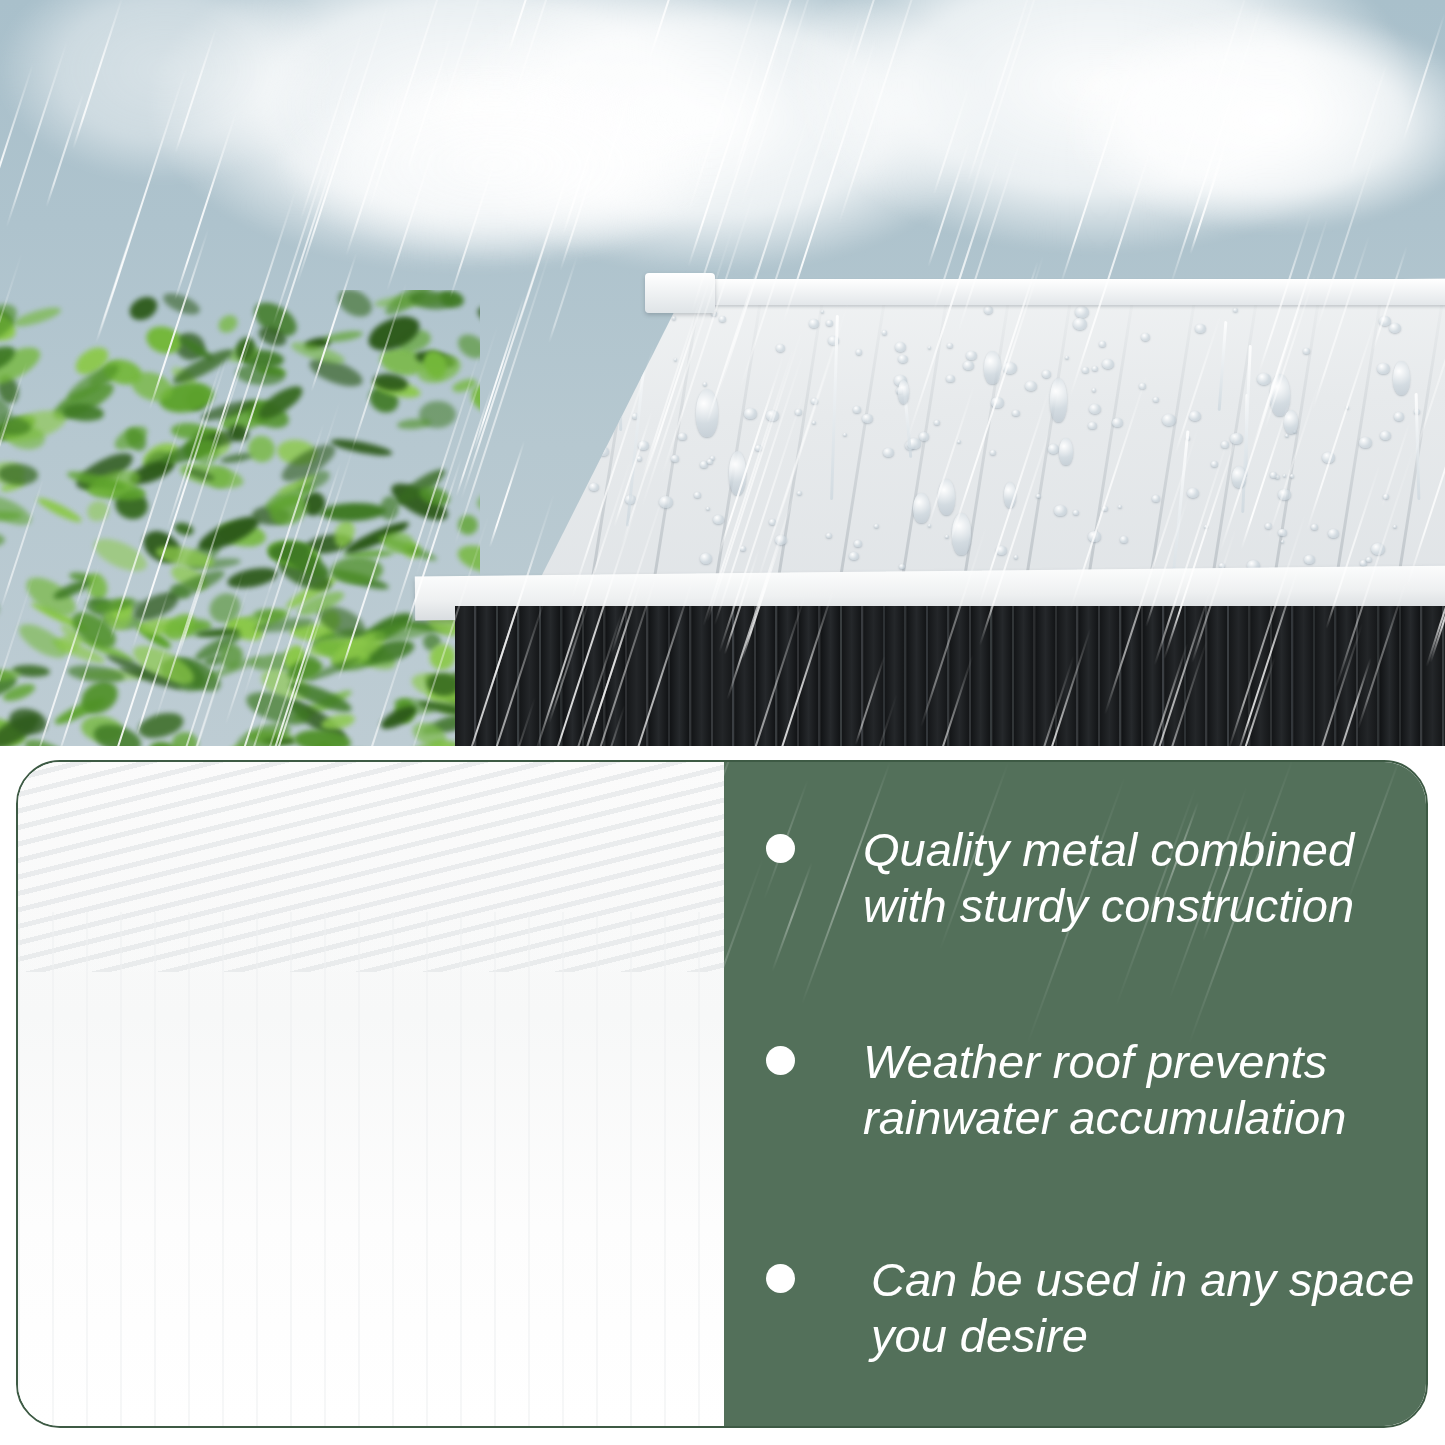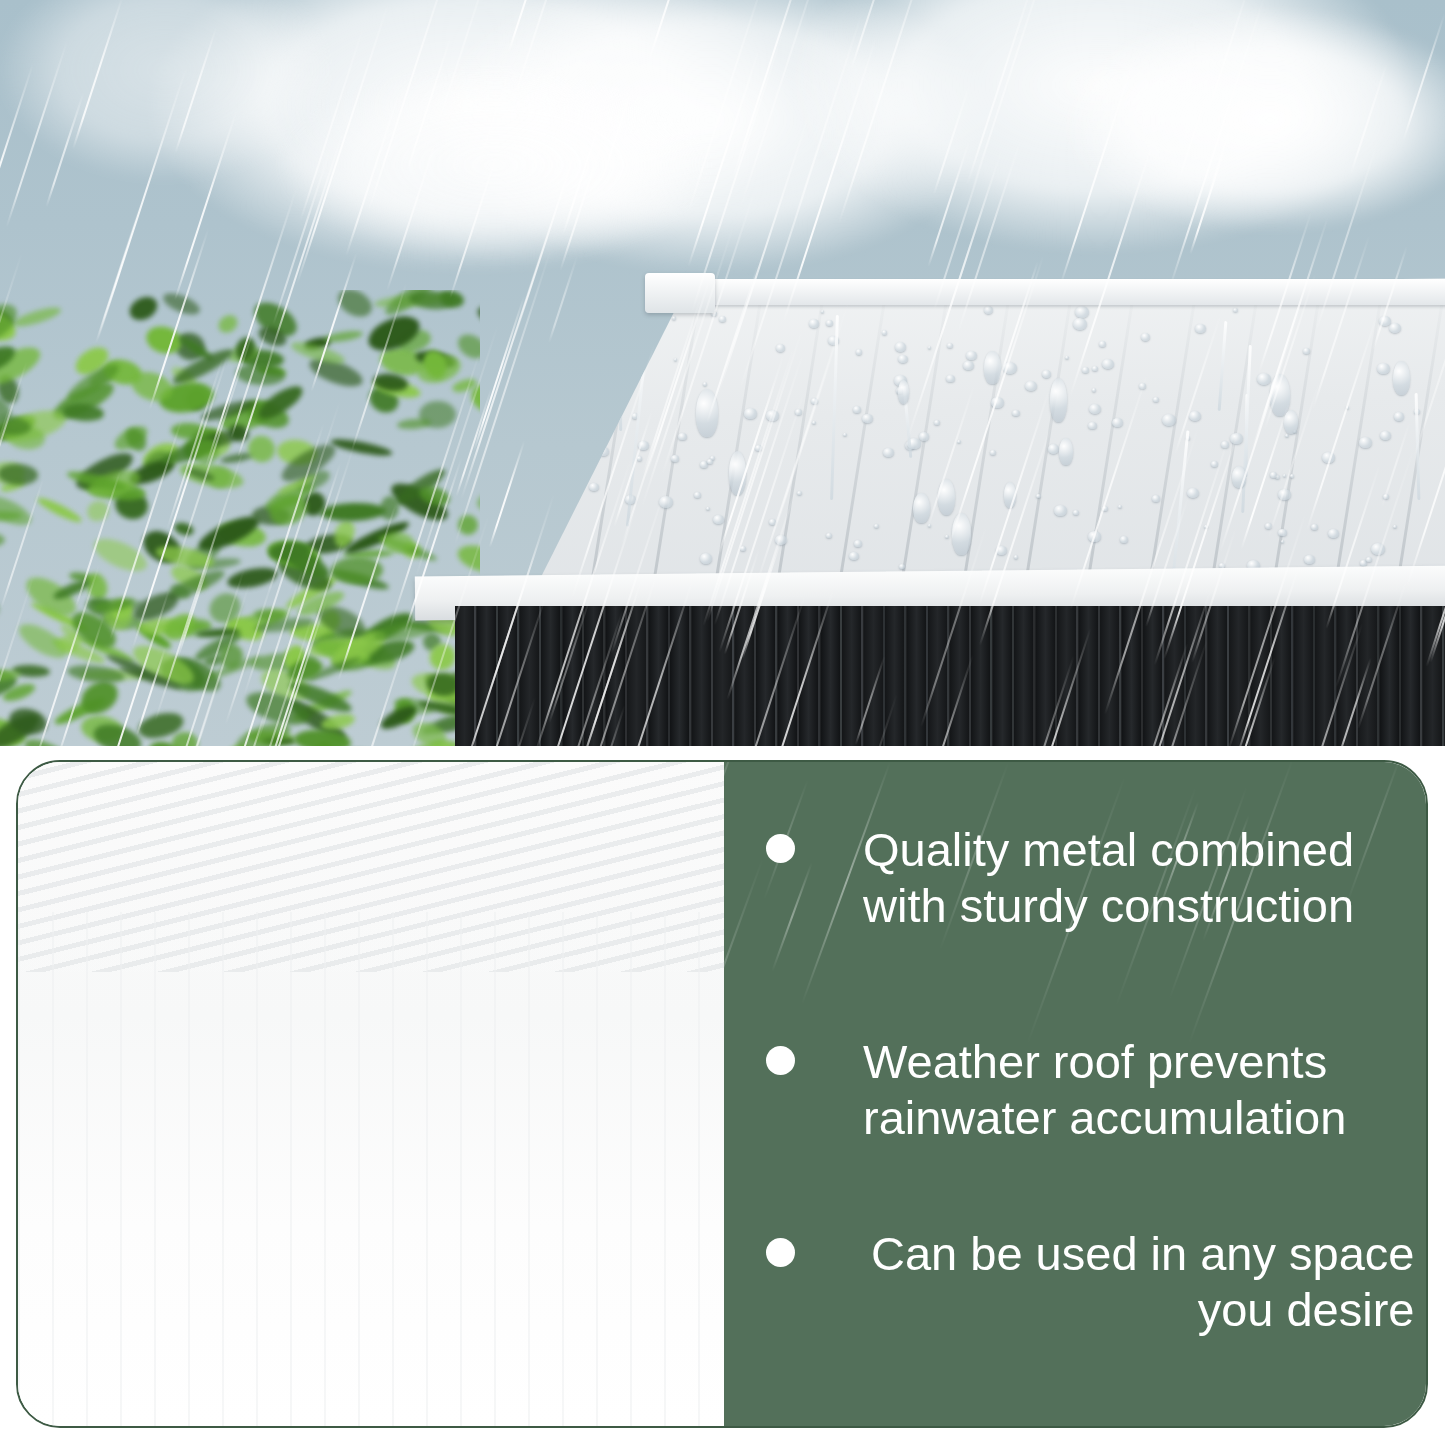--- a/index.html
+++ b/index.html
@@ -152,34 +152,34 @@
     position:absolute;left:706px;top:0;width:706px;height:100%;
     background:#53705a;
     overflow:hidden;
   }
   .rain-green{position:absolute;inset:0;pointer-events:none;}
   .gstreak{
     position:absolute;width:2px;border-radius:2px;
     background:linear-gradient(180deg,rgba(255,255,255,0),rgba(255,255,255,.55),rgba(255,255,255,0));
     transform:rotate(20deg);
   }
-  .bullets{position:absolute;left:0;top:0;width:100%;height:100%;}
+  .bullets{position:absolute;left:0;top:0;width:100%;height:100%;font-style:italic;}
   .bullet{position:absolute;display:flex;align-items:flex-start;}
   .dot{
     width:29px;height:29px;border-radius:50%;background:#ffffff;
     flex:0 0 29px;margin-top:12px;
   }
   .btext{
     margin-left:68px;
     color:#ffffff;font-size:47px;line-height:1.19;font-weight:normal;
     white-space:pre-line;
   }
   .b1{left:42px;top:60px;width:650px;}
   .b2{left:42px;top:272px;width:650px;}
-  .b3{left:42px;top:464px;width:660px;text-align:right;}
+  .b3{left:42px;top:490px;width:660px;}
   .b3 .btext{margin-left:76px;}
 </style>
 </head>
 <body>
 
 <div id="root">
 
   <div class="photo">
     <div class="cloud-mass cl1"></div>
     <div class="cloud-mass cl2"></div>

